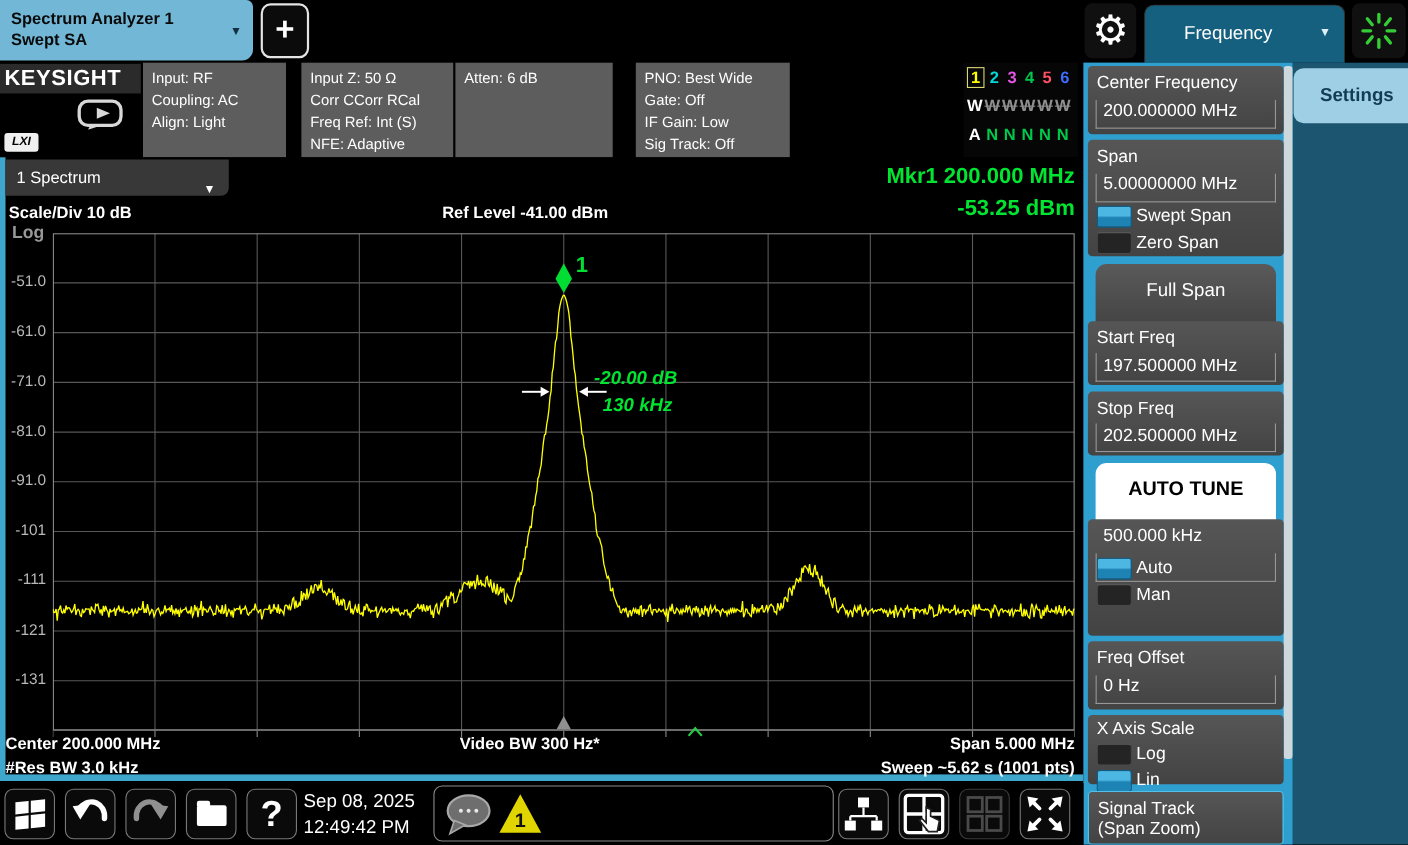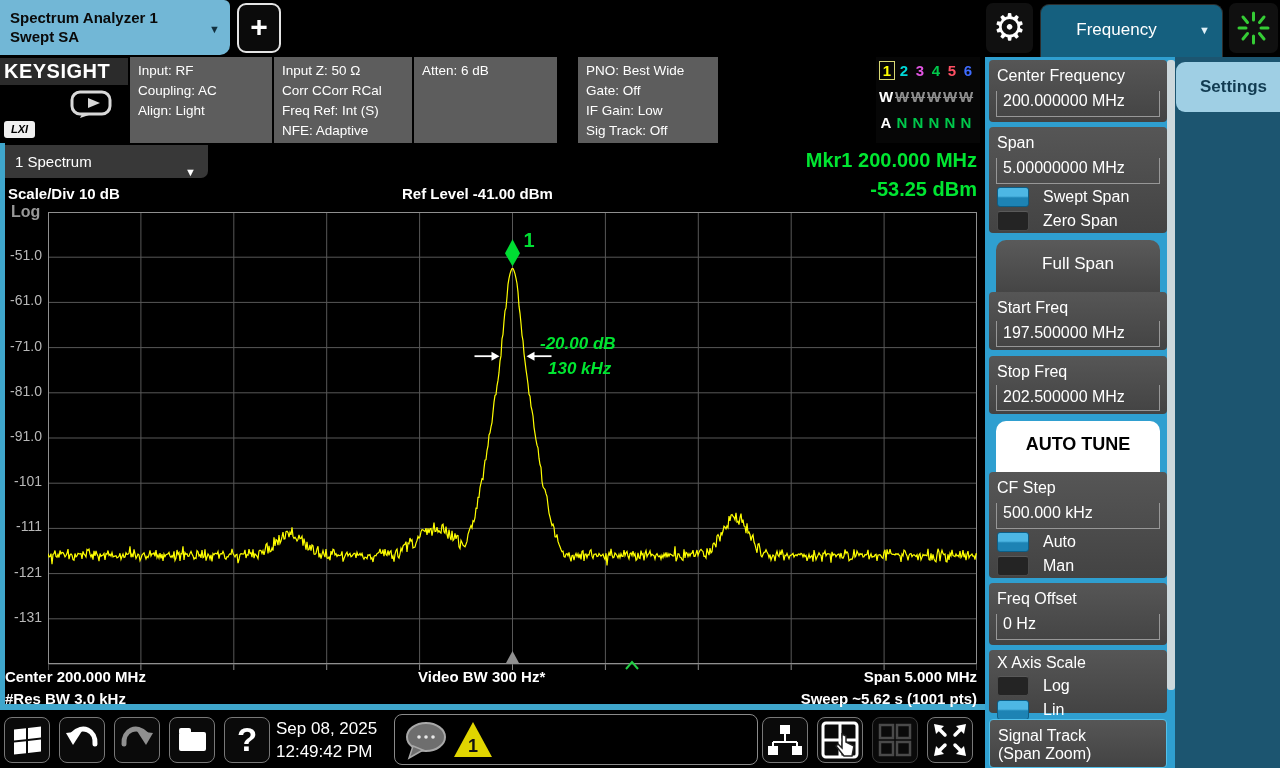--- a/index.html
+++ b/index.html
@@ -57,21 +57,21 @@
   .right-bg{left:985px;top:57px;width:295px;height:711px;background:#1c5570;}
   .menu-col{left:985px;top:57px;width:190px;height:711px;background:#2f9fd0;}
   .scrollbar{left:1167px;top:60px;width:8px;height:630px;background:#ccd8dc;border-radius:3px;}
   .mbtn{left:989px;width:178px;background:linear-gradient(#565656,#434343);border-radius:4px;
         box-sizing:border-box;color:#fff;}
   .mbtn .lab{font-size:16px;padding:7px 8px 0 8px;}
   .mbtn .lab2{font-size:16px;padding:0 8px;}
   .mbtn .val{font-size:16px;padding:7px 8px 0 14px;}
   .uline{position:absolute;left:7px;right:7px;height:25px;border-left:1px solid #979797;
          border-right:1px solid #979797;border-bottom:1px solid #979797;}
-  .togrow{display:flex;align-items:center;gap:14px;padding:2px 0 0 8px;height:20px;margin-top:2px;}
+  .togrow{display:flex;align-items:center;gap:4px;padding:2px 0 0 8px;height:20px;margin-top:2px;}
   .tog{width:30px;height:18px;border-radius:3px;flex:0 0 auto;}
   .tog.on{background:linear-gradient(#4db7e4 45%,#1d83b4 55%);border:1px solid #0d5e86;}
   .tog.off{background:#242424;border:1px solid #4a4a4a;border-top-color:#5a5a5a;}
   .togrow .tl{font-size:16px;}
   .round-btn{left:996px;width:164px;height:63px;border-radius:10px;text-align:center;
              font-size:17px;box-sizing:border-box;}
   .fullspan{background:linear-gradient(#5a5a5a,#414141);color:#fff;line-height:47px;}
   .autotune{background:#fff;color:#000;line-height:47px;font-weight:bold;font-size:18px;}
   .settings-tab{left:1176px;top:62px;width:104px;height:50px;background:#9fcfe4;border-radius:9px 0 0 9px;
                 color:#123c52;font-size:17px;font-weight:bold;line-height:50px;padding-left:24px;box-sizing:border-box;}
@@ -132,21 +132,21 @@
   <div class="abs brand">KEYSIGHT</div>
   <div class="abs mirror-wrap">
     <svg width="44" height="28" viewBox="0 0 44 28">
       <rect x="2" y="2" width="38" height="22" rx="8" fill="none" stroke="#d8d8d8" stroke-width="3"></rect>
       <polygon points="18,8 30,13 18,18" fill="#d8d8d8"></polygon>
       <polygon points="12,24 22,24 10,28" fill="#d8d8d8"></polygon>
     </svg>
   </div>
   <div class="abs lxi">LXI</div>
 
-  <div class="abs icol" style="left:130px;width:142px;">
+  <div class="abs icol" style="left:130px;width:130px;">
     <div>Input: RF</div>
     <div>Coupling: AC</div>
     <div>Align: Light</div>
   </div>
   <div class="abs icol" style="left:274px;width:138px;">
     <div>Input Z: 50 Ω</div>
     <div>Corr CCorr RCal</div>
     <div>Freq Ref: Int (S)</div>
     <div>NFE: Adaptive</div>
   </div>
@@ -300,21 +300,20 @@
 
   <div class="abs mbtn" style="top:356px;height:58px;">
     <div class="lab">Stop Freq</div>
     <div class="val">202.500000 MHz</div>
     <div class="uline" style="top:29px;"></div>
   </div>
 
   <div class="abs round-btn autotune" style="top:421px;">AUTO TUNE</div>
 
   <div class="abs mbtn" style="top:472px;height:106px;">
-    <div class="lab">CF Step</div>
     <div class="val">500.000 kHz</div>
     <div class="uline" style="top:31px;"></div>
     <div class="togrow" style="margin-top:8px;">
       <div class="tog on"></div>
       <div class="tl">Auto</div>
     </div>
     <div class="togrow">
       <div class="tog off"></div>
       <div class="tl">Man</div>
     </div>

